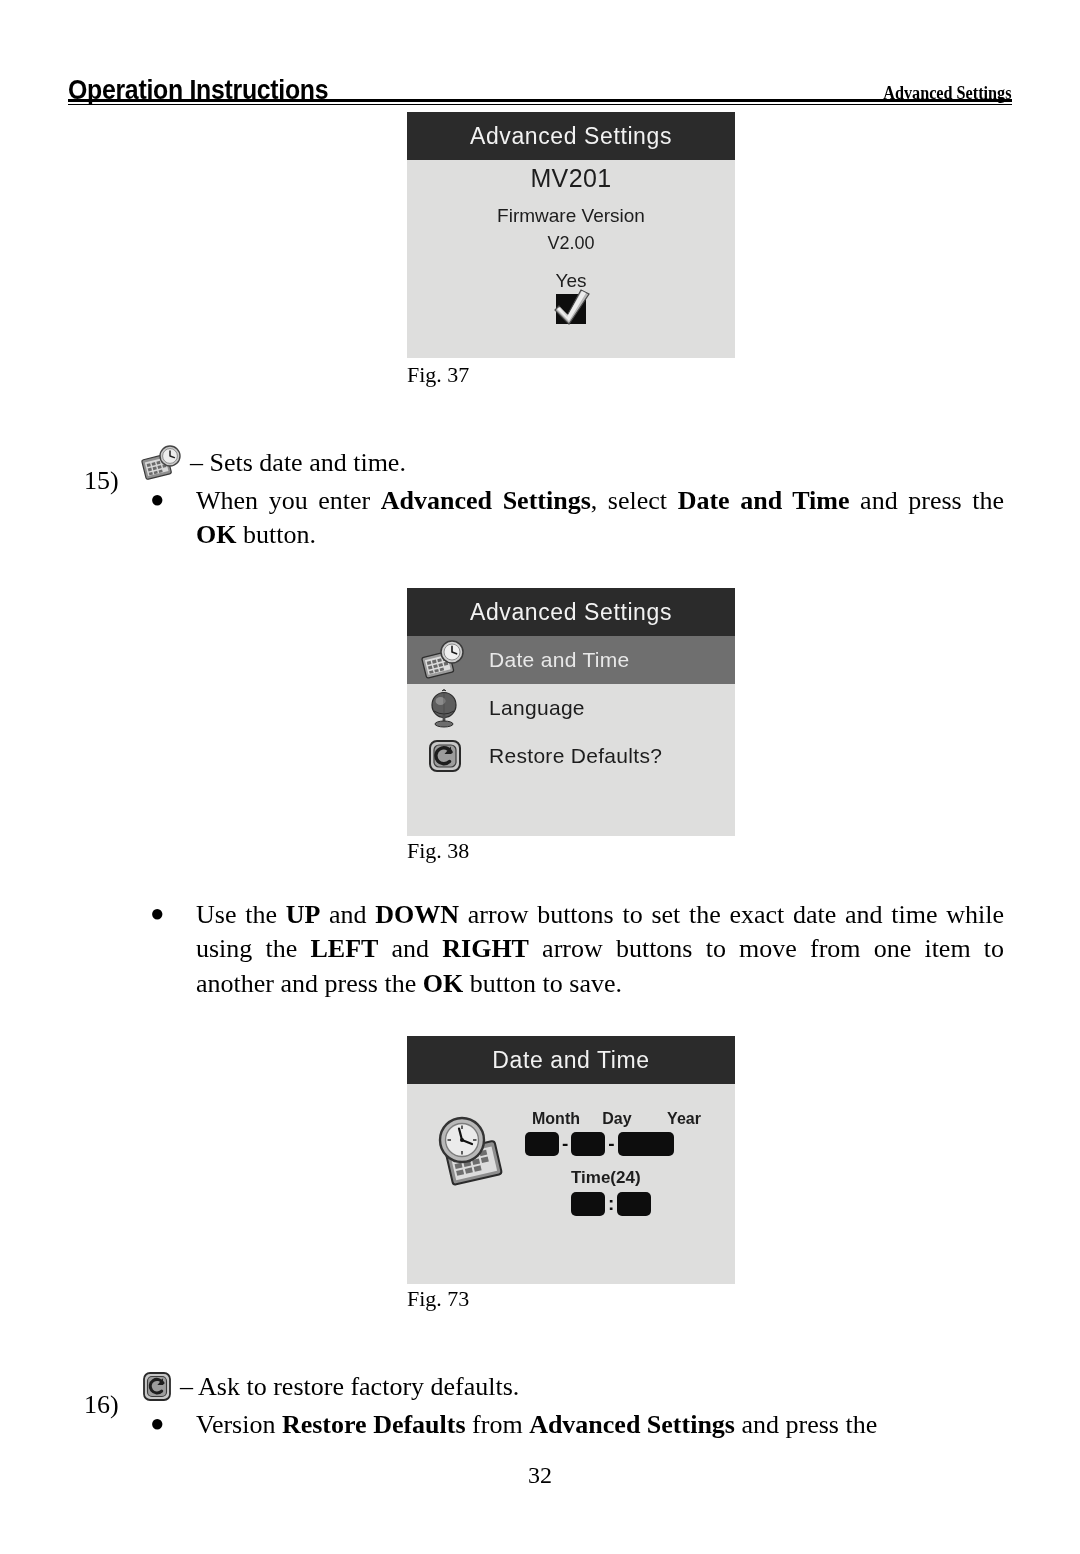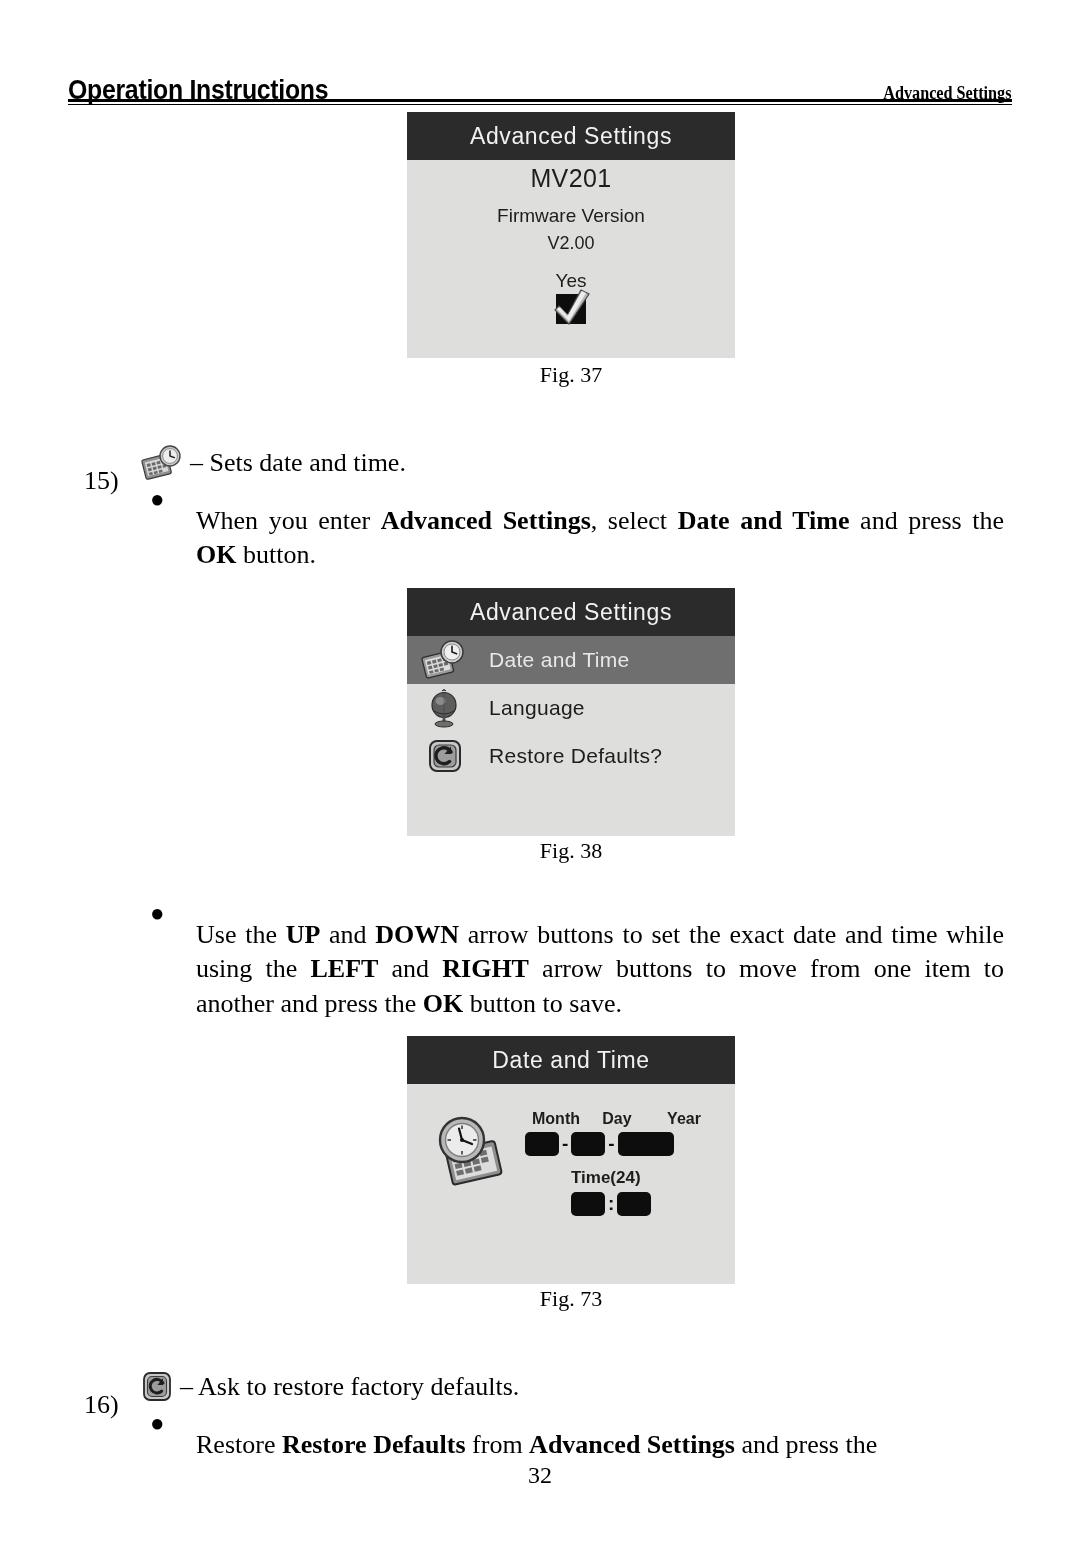--- a/index.html
+++ b/index.html
@@ -194,21 +194,21 @@
     display: flex;
     align-items: center;
     margin-top: 4px;
     margin-left: 46px;
   }
 
   
   .fig-caption {
     position: absolute;
     width: 328px;
-    text-align: center;
+    text-align: left;
     font-family: "Liberation Serif", "DejaVu Serif", serif;
     font-size: 22px;
   }
 
   
   .num-item {
     position: absolute;
     display: flex;
     align-items: center;
     font-size: 26px;
@@ -242,21 +242,20 @@
     flex: 0 0 54px;
     font-size: 24px;
     line-height: 1.32;
     padding-left: 8px;
     box-sizing: border-box;
   }
   .bullet-body {
     flex: 1;
     text-align: justify;
     line-height: 1.32;
-    margin-top: 20px;
   }
   .bullet-body.nojustify { text-align: left; }
   .bullet-body b { font-weight: bold; }
 
   .page-number {
     position: absolute;
     left: 0;
     top: 1462px;
     width: 1080px;
     text-align: center;
@@ -465,16 +464,16 @@
       <rect x="7.5" y="6.5" width="19" height="20" rx="4.5" fill="#9c9c9c" stroke="#3c3c3c" stroke-width="1.1"></rect>
       <path d="M23 13 a6.8 6.8 0 1 0 -1.3 8.1" fill="none" stroke="#1e1e1e" stroke-width="3" stroke-linecap="round"></path>
       <path d="M23 8.2 L23 15 L17.4 15 Z" fill="#1e1e1e"></path>
     </svg>
   </div>
   <div class="num-text">– Ask to restore factory defaults.</div>
 </div>
 
 <div class="bullet-para" style="left:142px; top:1408px; width:862px;">
   <div class="bullet-dot">●</div>
-  <div class="bullet-body nojustify"><span>Restore </span><b>Restore Defaults</b><span> from </span><b>Advanced Settings</b><span> and press the</span></div>
+  <div class="bullet-body nojustify"><span>Version </span><b>Restore Defaults</b><span> from </span><b>Advanced Settings</b><span> and press the</span></div>
 </div>
 
 <div class="page-number">32</div>
 
 </body></html>

